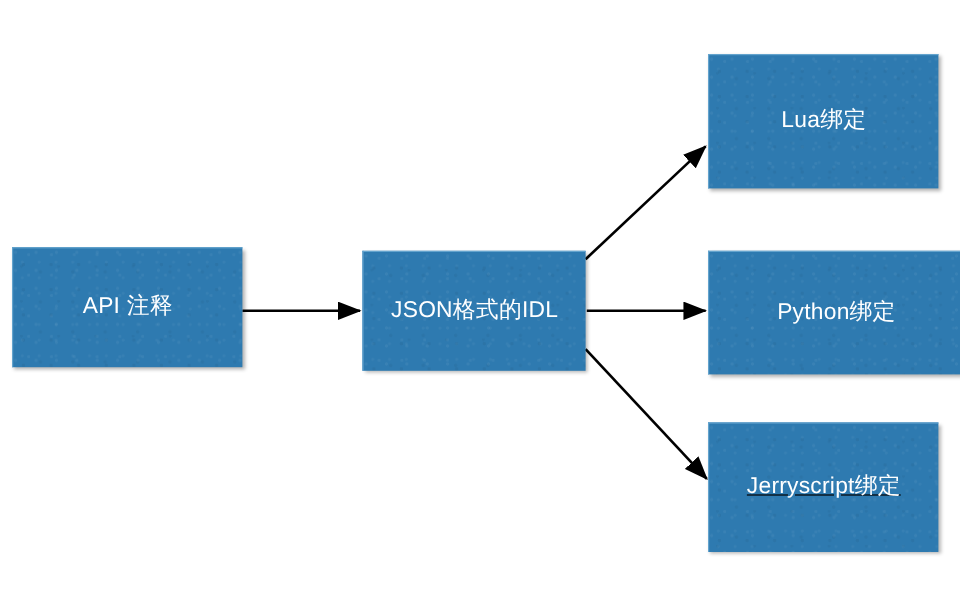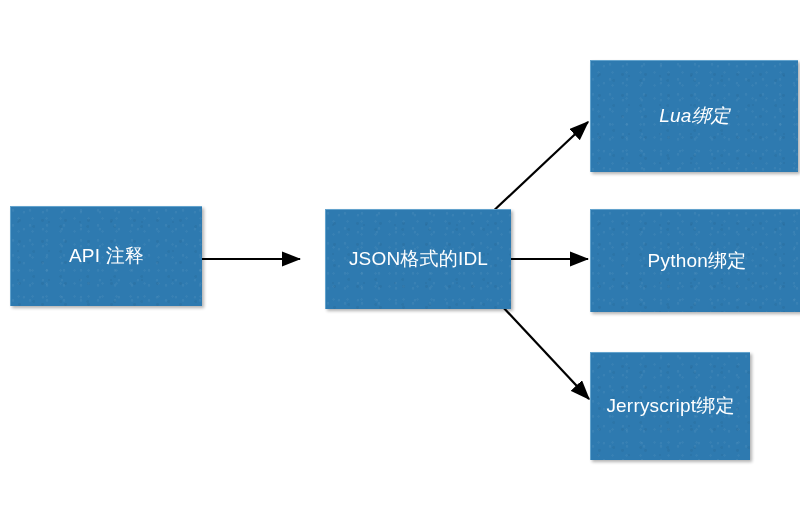--- a/index.html
+++ b/index.html
@@ -49,24 +49,24 @@
   .node-label {
     color: #ffffff;
     font-size: 19px;
     line-height: 1.1;
     letter-spacing: 0.2px;
     white-space: nowrap;
     user-select: none;
   }
   
   #node-api-comment      { left: 10px;  top: 206px; width: 192px; height: 100px; }
-  #node-json-idl         { left: 302px; top: 209px; width: 186px; height: 100px; margin-left: 23px; }
-  #node-lua-binding      { left: 590px; top: 60px;  width: 208px; height: 112px; font-style: italic; }
+  #node-json-idl         { left: 302px; top: 209px; width: 186px; height: 100px; }
+  #node-lua-binding      { left: 590px; top: 45px;  width: 192px; height: 112px; }
   #node-python-binding   { left: 590px; top: 209px; width: 213px; height: 103px; }
-  #node-jerry-binding    { left: 590px; top: 352px; width: 160px; height: 108px; }
+  #node-jerry-binding    { left: 590px; top: 352px; width: 192px; height: 108px; text-decoration: underline; }
 </style>
 </head>
 <body>
 
 <div id="diagram-canvas">
 
   <svg id="connector-layer" viewBox="0 0 800 511" width="800" height="511" xmlns="http://www.w3.org/2000/svg">
     <defs>
       <marker id="arrowhead" markerWidth="9" markerHeight="7" refX="8.4" refY="3.5" orient="auto" markerUnits="strokeWidth">
         <path d="M0,0 L9,3.5 L0,7 Z" fill="#000000"></path>

